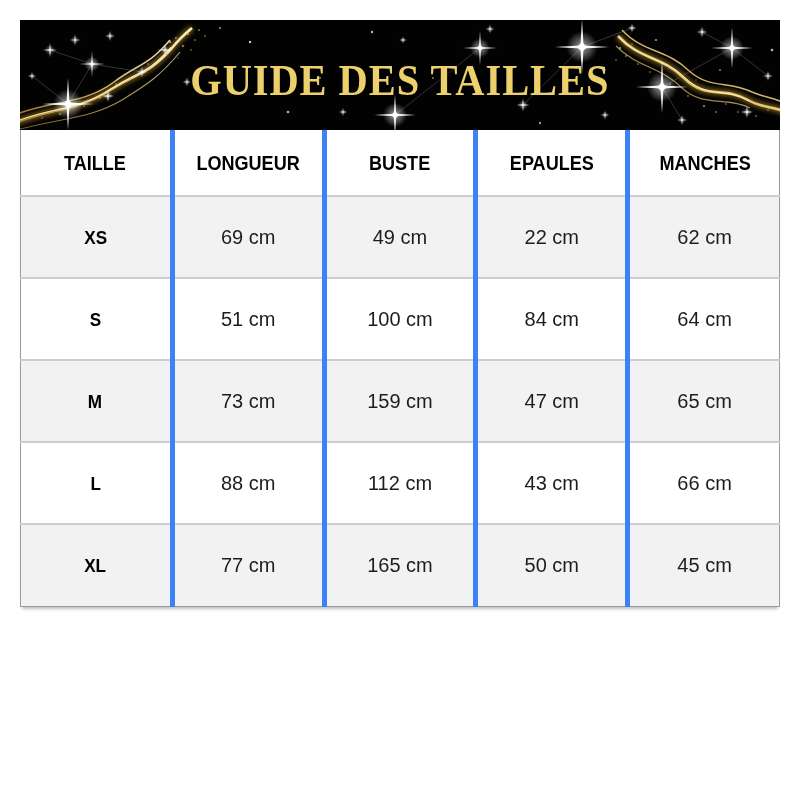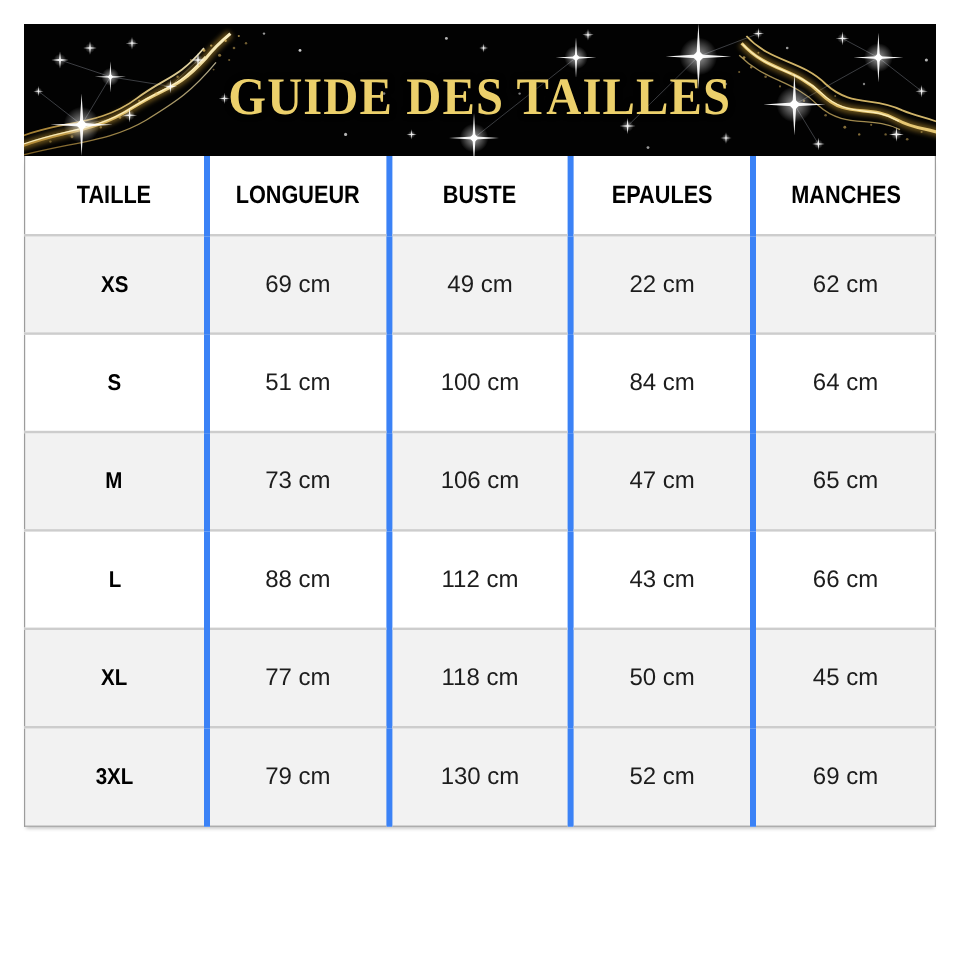--- a/index.html
+++ b/index.html
@@ -237,41 +237,34 @@
       <tr>
         <td><span class="size-label">S</span></td>
         <td>51 cm</td>
         <td>100 cm</td>
         <td>84 cm</td>
         <td>64 cm</td>
       </tr>
       <tr class="alt">
         <td><span class="size-label">M</span></td>
         <td>73 cm</td>
-        <td>106 cm</td>
+        <td>159 cm</td>
         <td>47 cm</td>
         <td>65 cm</td>
       </tr>
       <tr>
         <td><span class="size-label">L</span></td>
         <td>88 cm</td>
         <td>112 cm</td>
         <td>43 cm</td>
         <td>66 cm</td>
       </tr>
       <tr class="alt">
         <td><span class="size-label">XL</span></td>
         <td>77 cm</td>
-        <td>118 cm</td>
+        <td>165 cm</td>
         <td>50 cm</td>
         <td>45 cm</td>
       </tr>
-      <tr class="alt">
-        <td><span class="size-label">3XL</span></td>
-        <td>79 cm</td>
-        <td>130 cm</td>
-        <td>52 cm</td>
-        <td>69 cm</td>
-      </tr>
     </tbody>
   </table>
 
 </div>
 
 </body></html>

